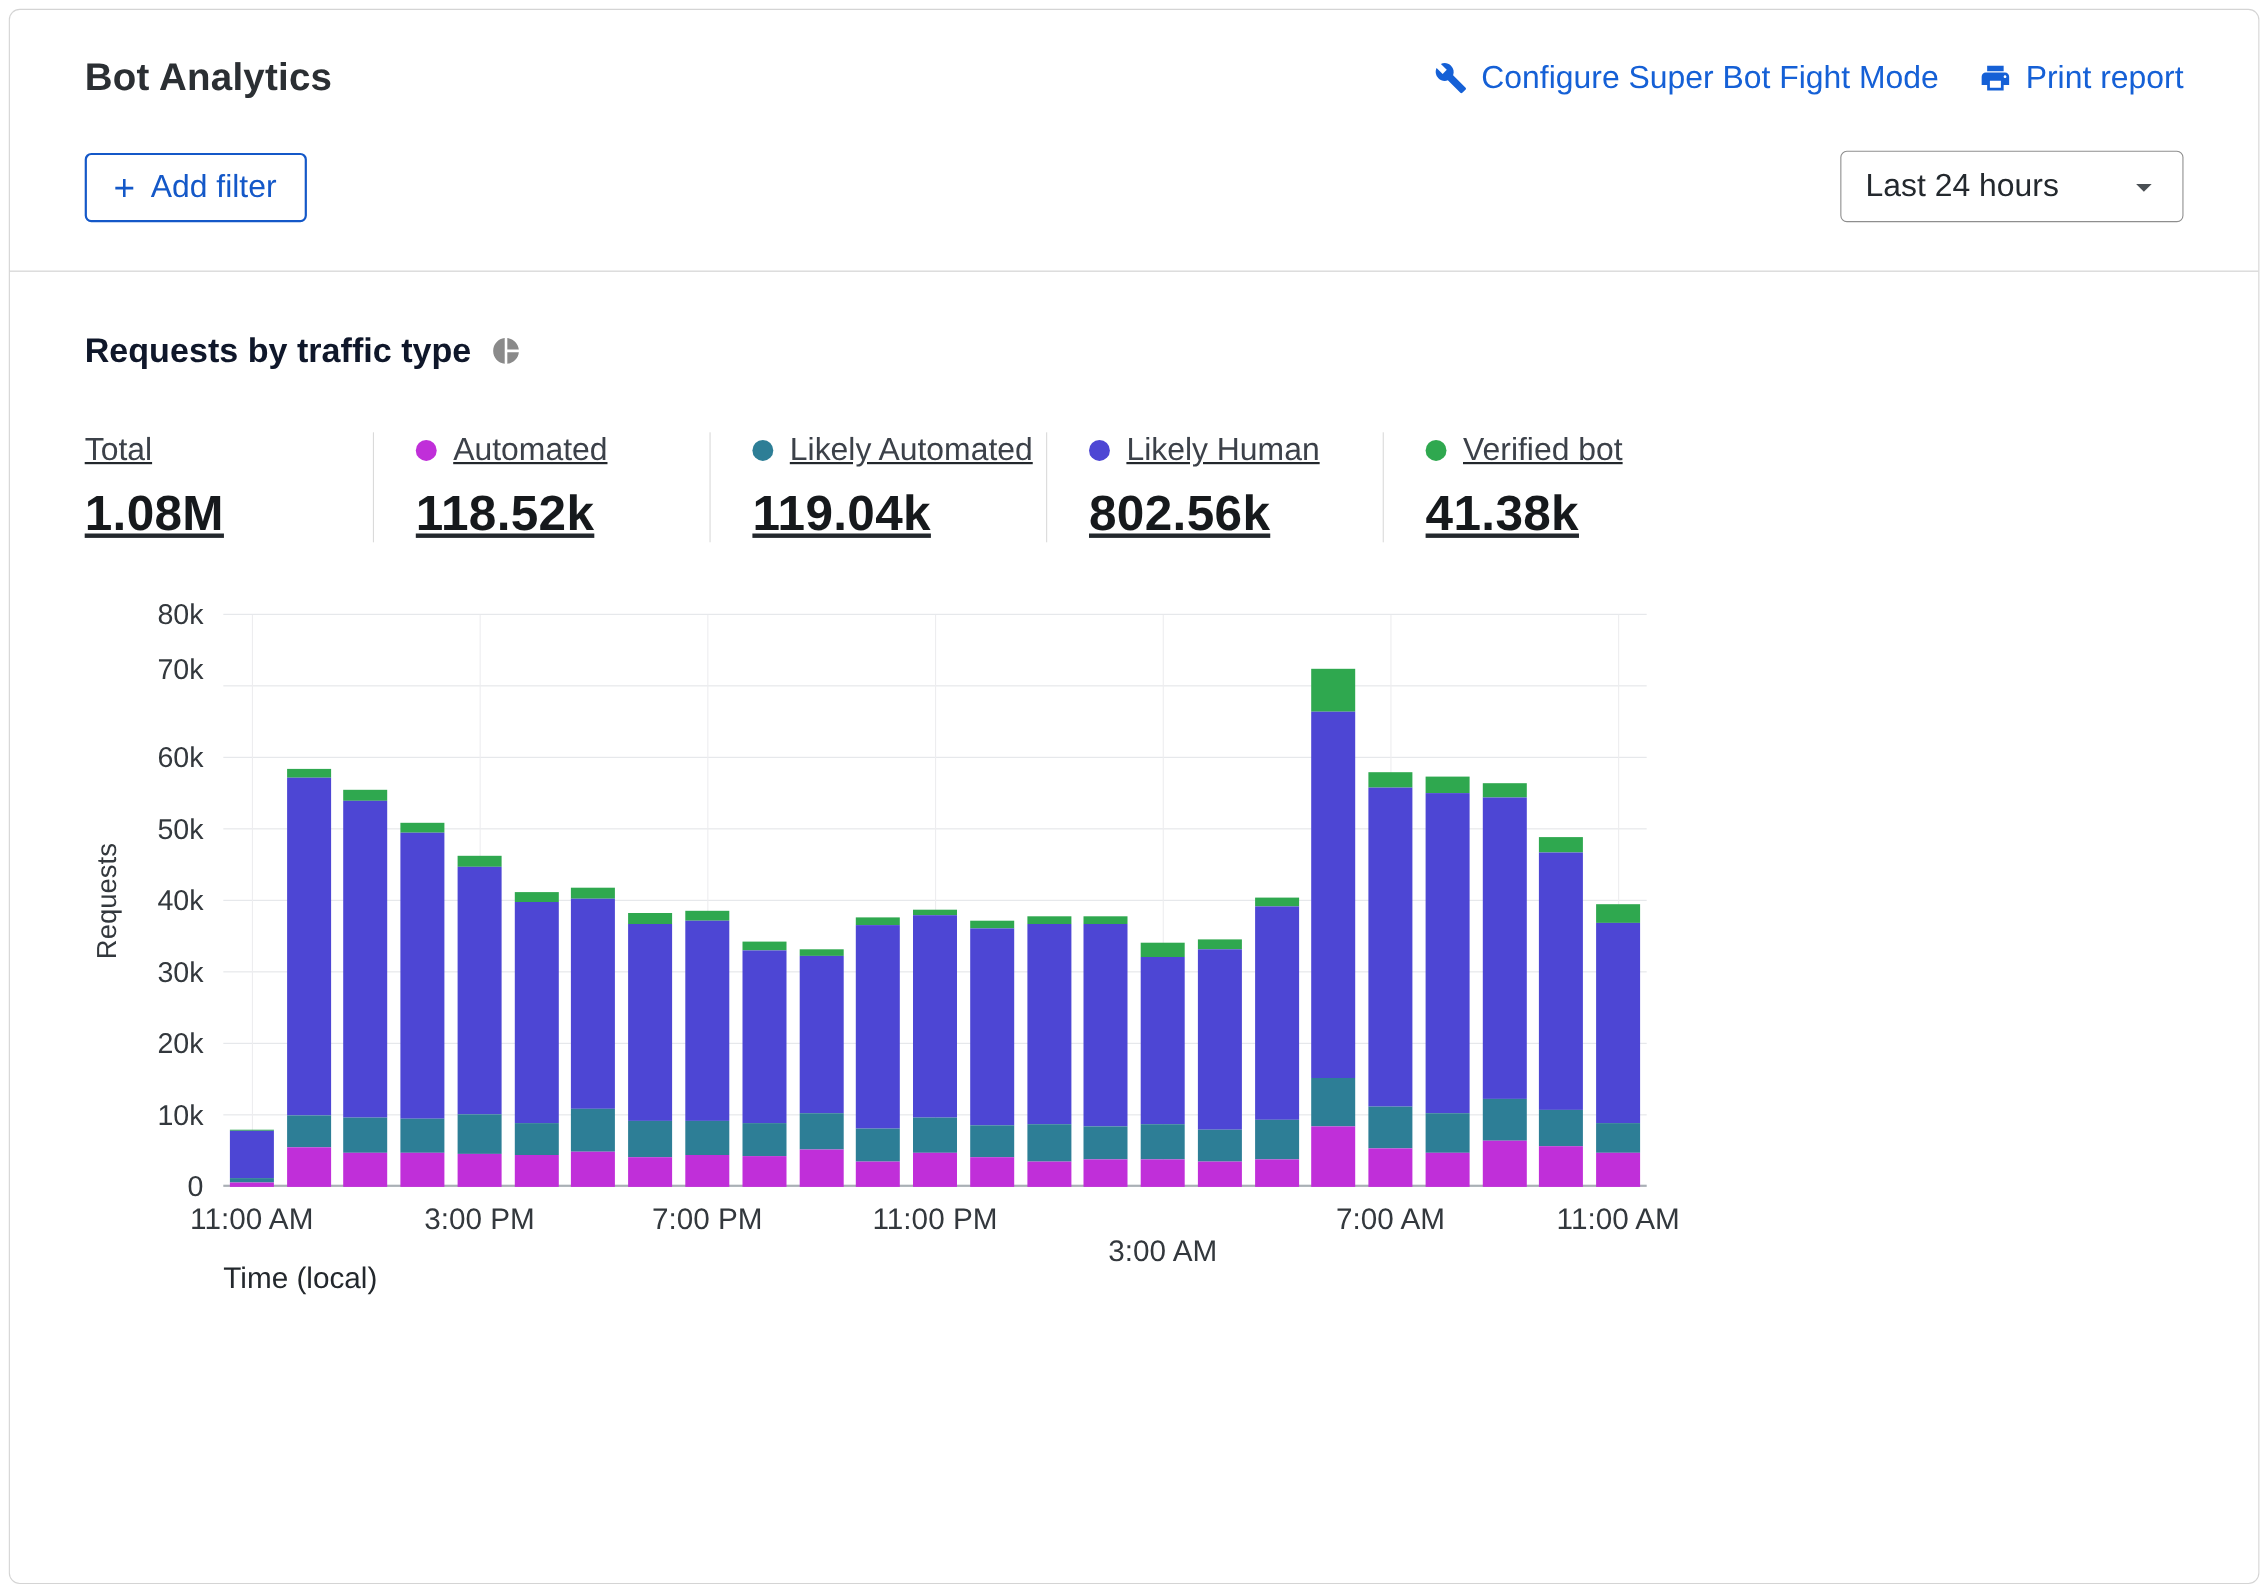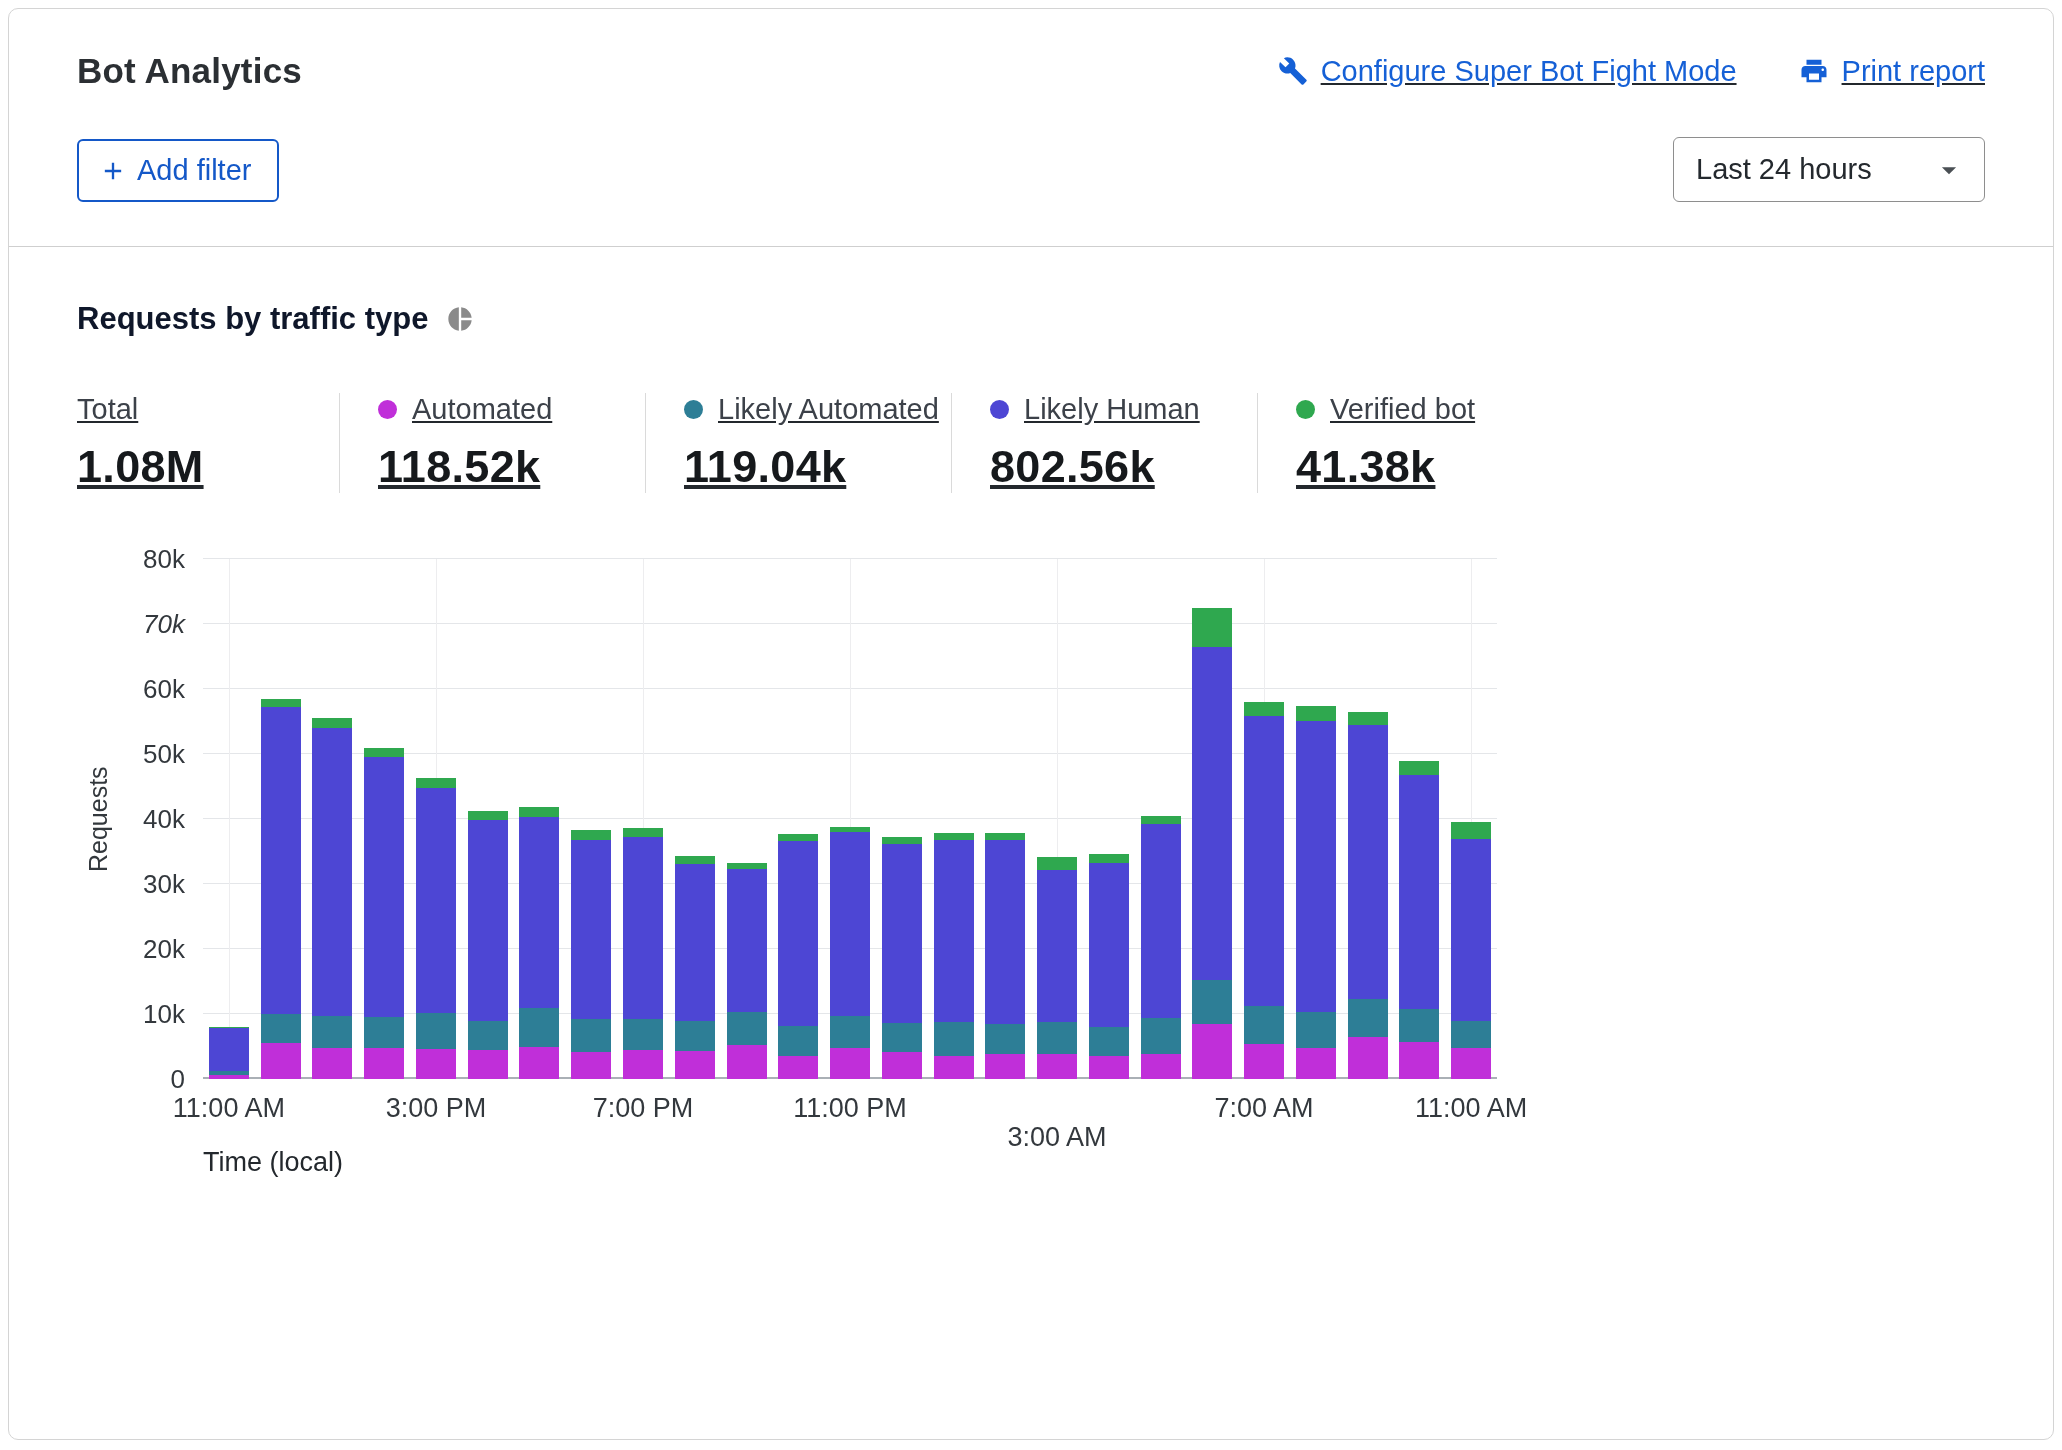--- a/index.html
+++ b/index.html
@@ -13,21 +13,21 @@
     margin: 8px;
     border: 1px solid #d4d4d4;
     border-radius: 10px;
     background: #fff;
     min-height: 1432px;
   }
   
   .header { padding: 42px 68px 44px; }
   .title-row { display: flex; justify-content: space-between; align-items: center; }
   .page-title { font-size: 35px; font-weight: 700; color: #2b2f33; letter-spacing: .2px; }
-  .links { display: flex; align-items: center; gap: 62px; text-decoration: underline; }
+  .links { display: flex; align-items: center; gap: 36px; }
   .link {
     display: flex; align-items: center; gap: 13px;
     color: #1560d6; font-size: 29px; text-decoration: none; cursor: pointer;
   }
   .link svg { width: 30px; height: 30px; fill: #1560d6; flex: 0 0 auto; }
   .filter-row { display: flex; justify-content: space-between; align-items: flex-end; margin-top: 46px; }
   .add-filter {
     display: flex; align-items: center; gap: 10px;
     border: 2px solid #1458c8; color: #1458c8; background: #fff;
     border-radius: 6px; font-size: 29px; font-family: inherit;
@@ -174,21 +174,21 @@
       <div class="chart-body">
         <div class="ylabel-col">Requests</div>
         <div class="yticks">
             <div class="ytick" style="bottom: 0px;">0</div>
             <div class="ytick" style="bottom: 65px;">10k</div>
             <div class="ytick" style="bottom: 130px;">20k</div>
             <div class="ytick" style="bottom: 195px;">30k</div>
             <div class="ytick" style="bottom: 260px;">40k</div>
             <div class="ytick" style="bottom: 325px;">50k</div>
             <div class="ytick" style="bottom: 390px;">60k</div>
-            <div class="ytick" style="bottom: 455px; font-style: italic;">70k</div>
+            <div class="ytick" style="bottom: 470px;">70k</div>
             <div class="ytick" style="bottom: 520px;">80k</div>
           </div>
         <div class="plot">
           <div class="bars">
               <div class="bar-slot">
                 <div class="bar">
                   <div class="seg" style="height: 3.9px; background: rgb(192, 47, 217);"></div>
                   <div class="seg" style="height: 4.55px; background: rgb(45, 126, 150);"></div>
                   <div class="seg" style="height: 42.25px; background: rgb(77, 70, 212);"></div>
                   <div class="seg" style="height: 1.3px; background: rgb(47, 168, 79);"></div>

